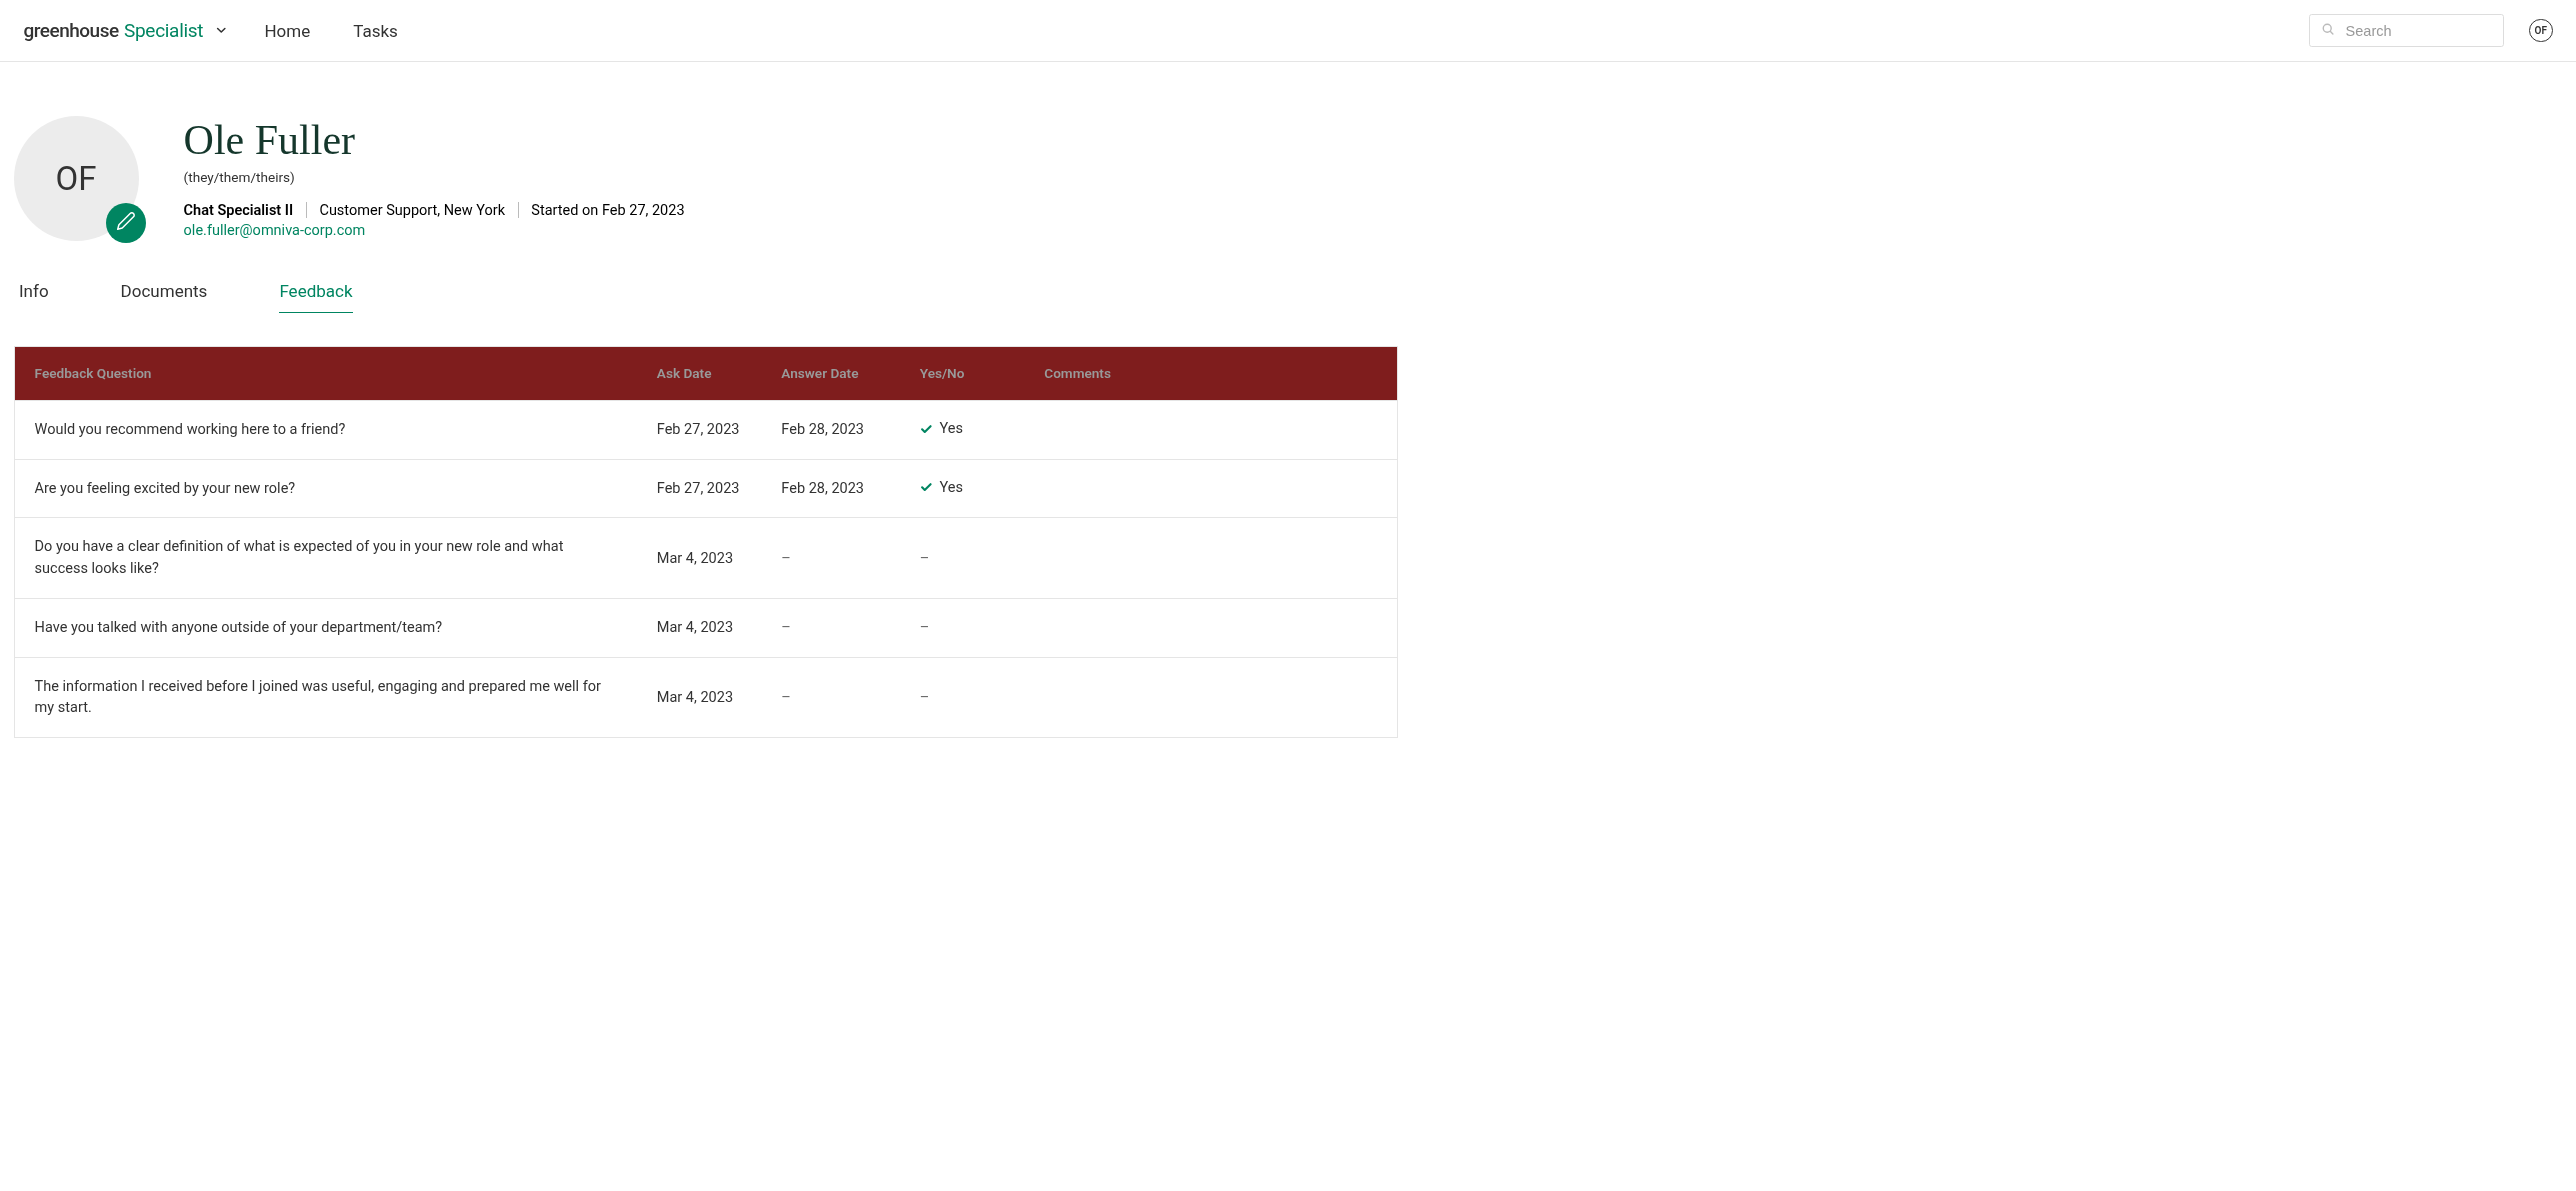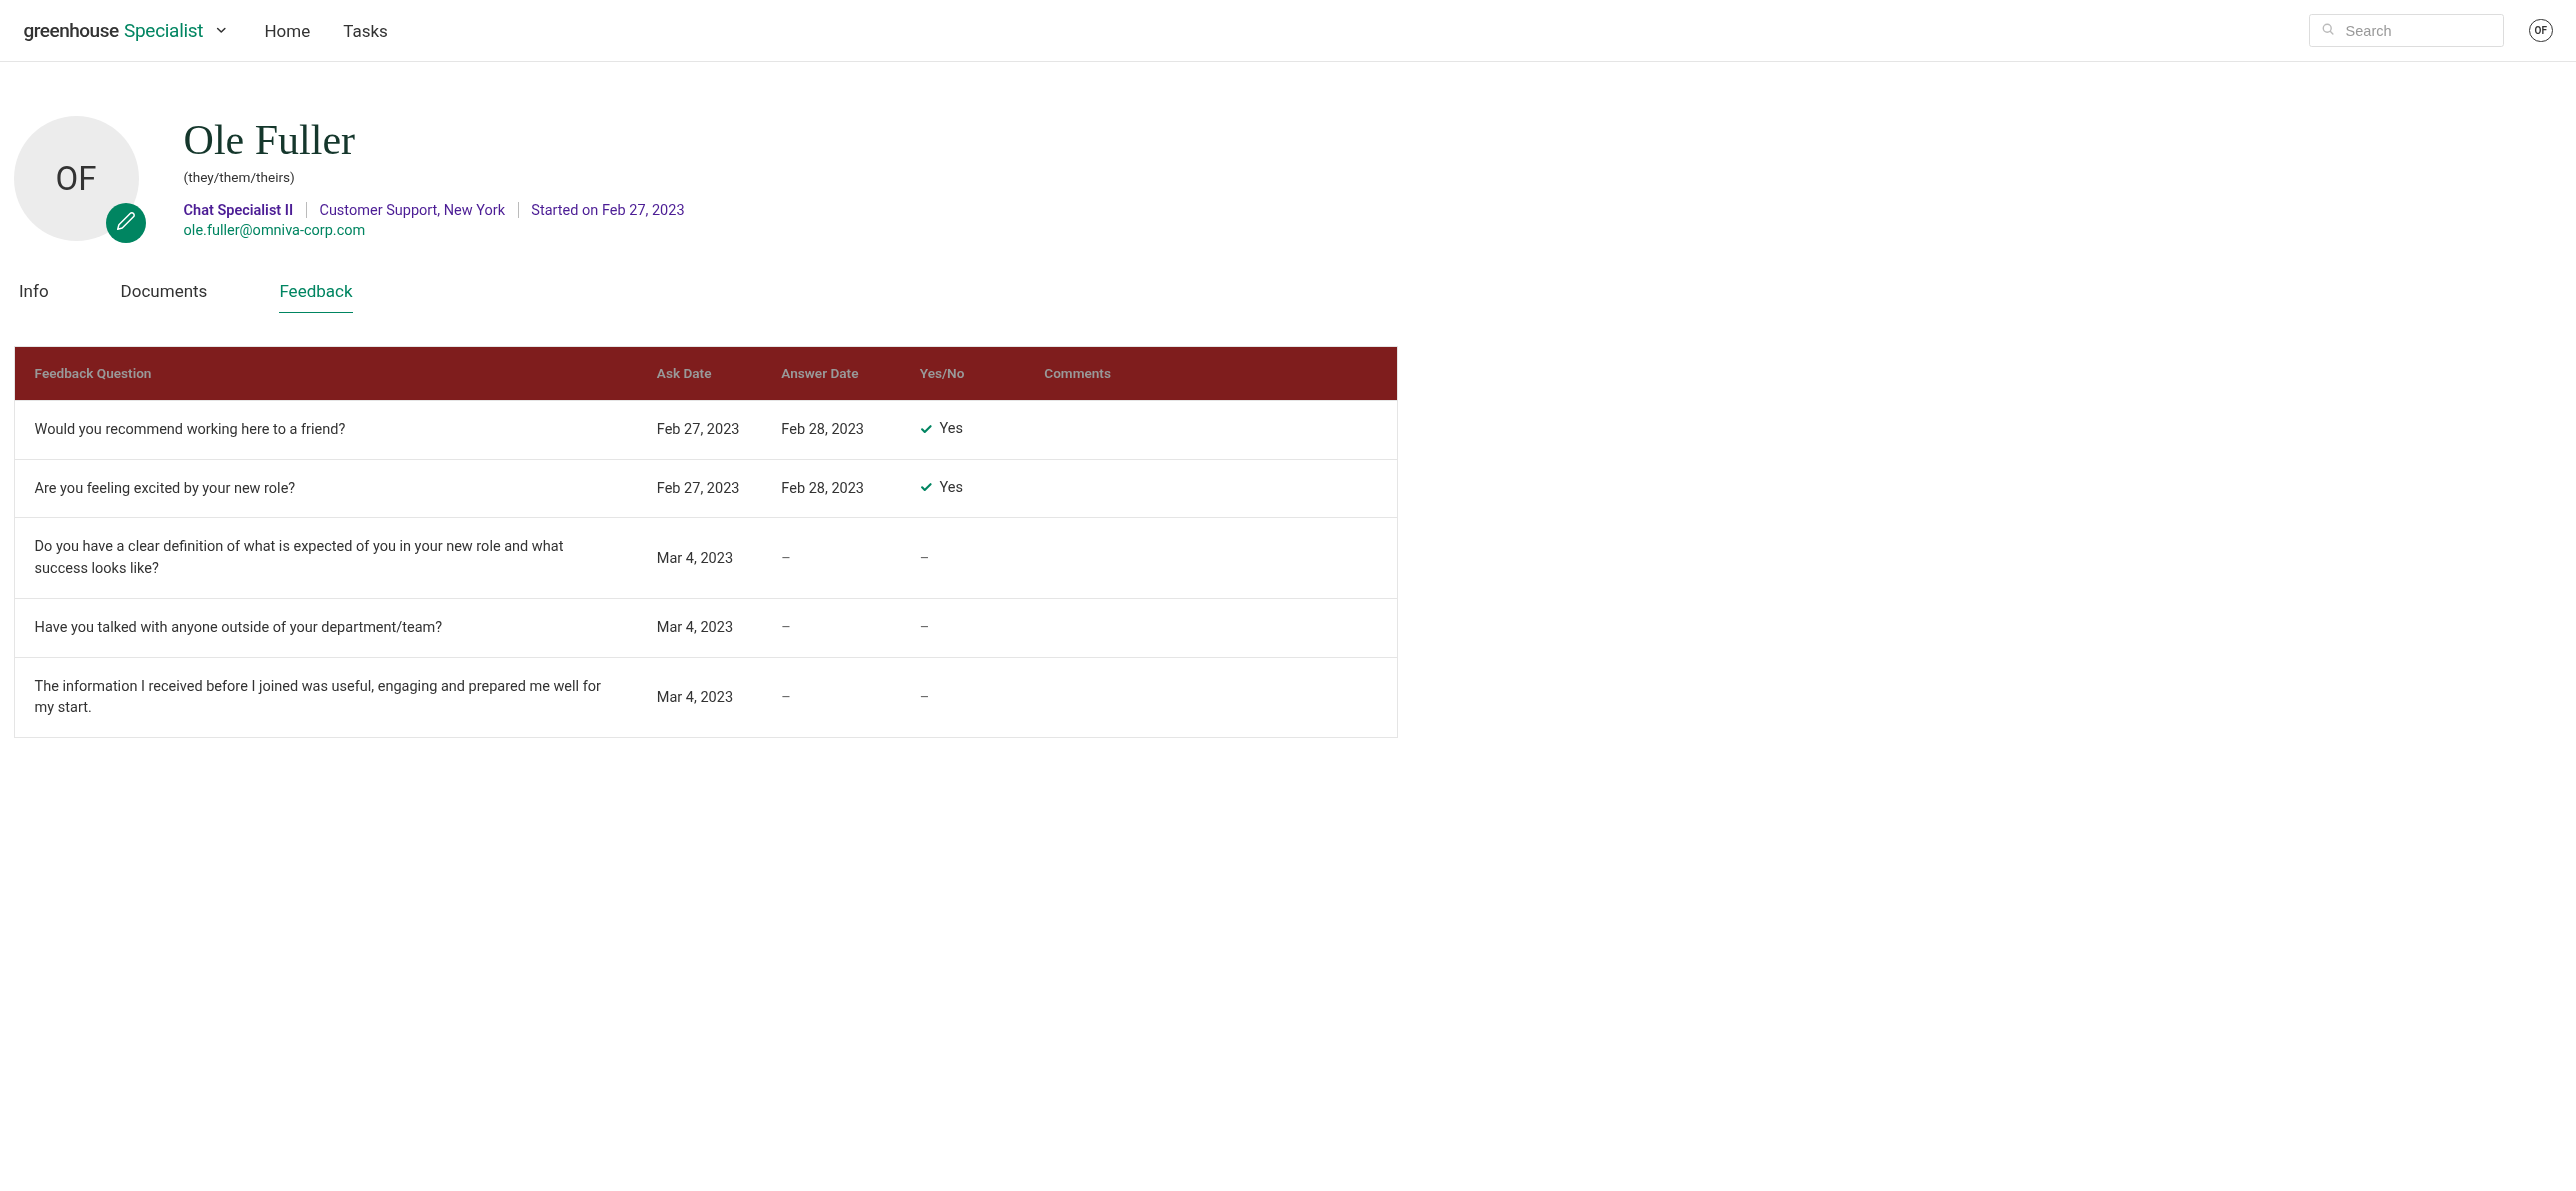--- a/index.html
+++ b/index.html
@@ -37,21 +37,21 @@
       color: #008561;
       letter-spacing: -0.3px;
     }
     .logo-chevron {
       margin-left: 5.4px;
       display: inline-flex;
       align-items: center;
     }
     .nav-links {
       display: flex;
-      gap: 33px;
+      gap: 43px;
     }
     .nav-link {
       font-size: 17px;
       color: #333;
       cursor: pointer;
     }
     .header-right {
       margin-left: auto;
       display: flex;
       align-items: center;
@@ -141,21 +141,21 @@
     .pronouns {
       font-size: 13.6px;
       color: #333;
       margin-bottom: 16.3px;
     }
     .meta-row {
       display: flex;
       align-items: center;
       gap: 12.7px;
       font-size: 14.5px;
-      color: #4c1d95;
+      color: #000000;
       margin-bottom: 3.6px;
       flex-wrap: wrap;
     }
     .meta-item {
       white-space: nowrap;
     }
     .meta-item.bold {
       font-weight: 600;
     }
     .meta-divider {

